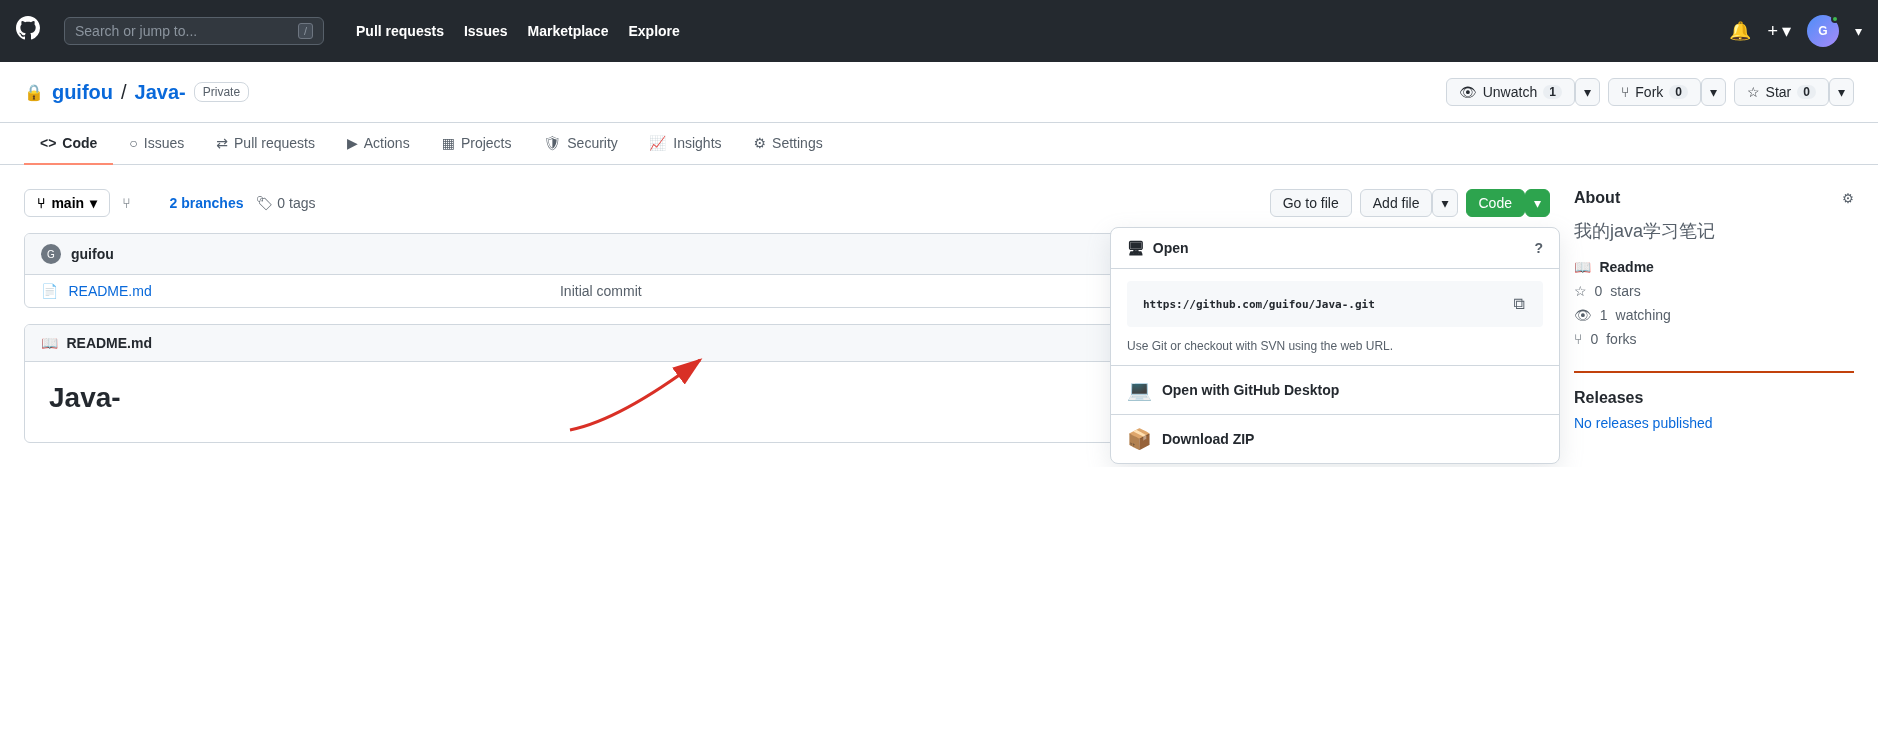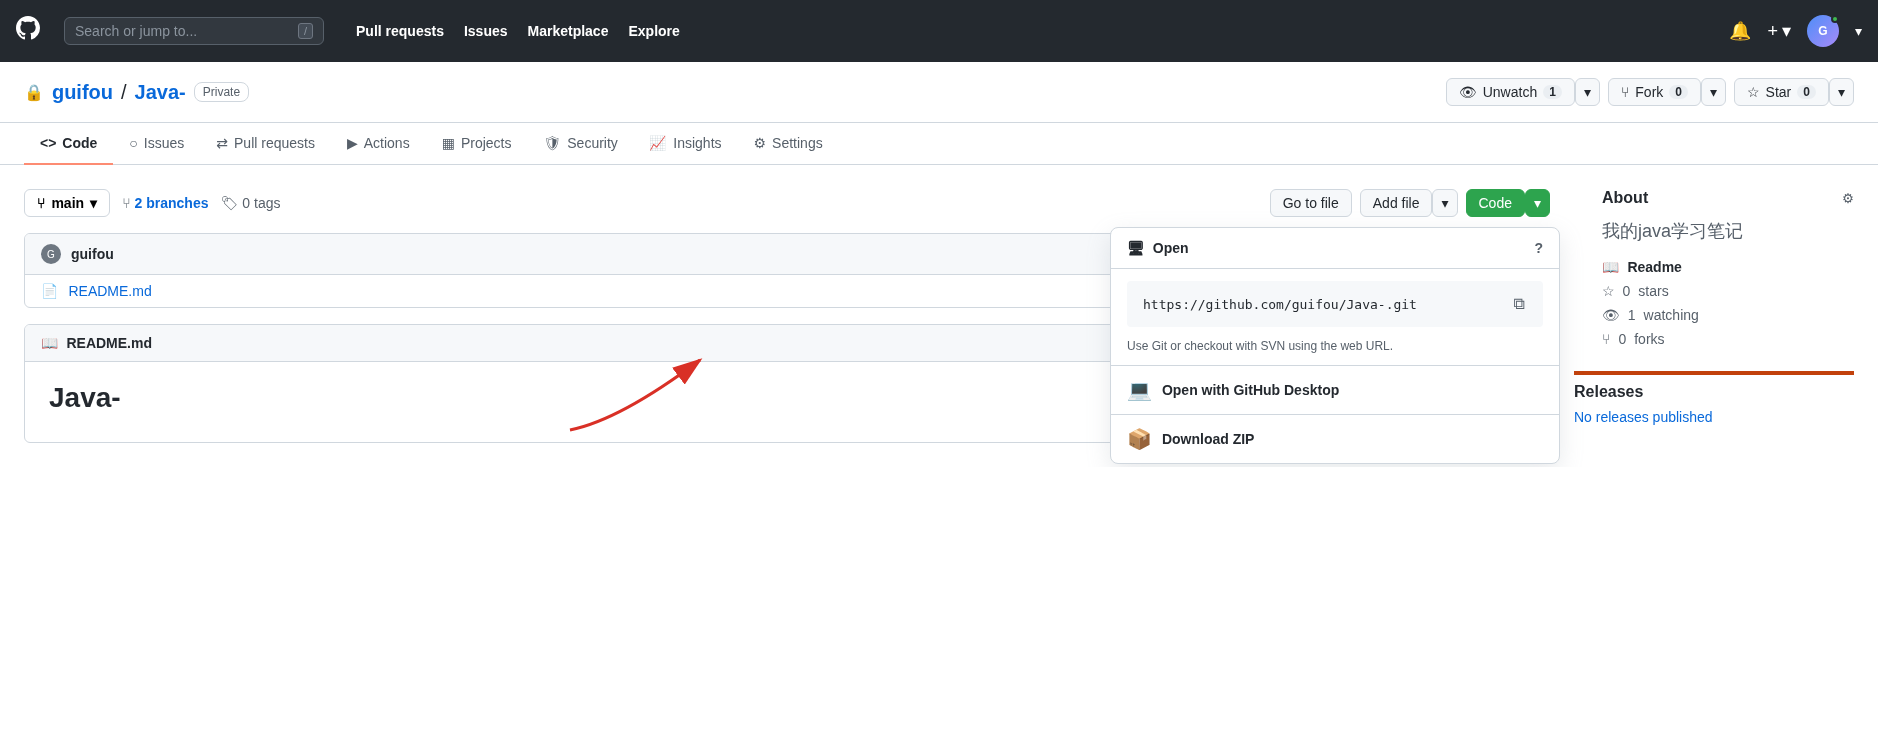--- a/index.html
+++ b/index.html
@@ -199,21 +199,21 @@
       font-size: 14px;
       font-weight: 600;
     }
     .branch-info {
       display: flex;
       align-items: center;
       gap: 4px;
       color: #57606a;
       font-size: 14px;
     }
-    .branch-info a { color: #0969da; text-decoration: none; font-weight: 600; }
+    .branch-info a { color: #0969da; text-decoration: none; font-weight: 600; margin-left: 35px; }
     .branch-actions {
       margin-left: auto;
       display: flex;
       gap: 8px;
     }
 
     .file-table { border: 1px solid #d0d7de; border-radius: 6px; overflow: hidden; }
     .commit-bar {
       display: flex;
       align-items: center;
@@ -261,41 +261,41 @@
       border-bottom: 1px solid #d0d7de;
       font-weight: 600;
     }
     .readme-body {
       padding: 20px 24px;
     }
     .readme-body h1 { font-size: 28px; margin-bottom: 8px; }
 
     
     .sidebar { width: 280px; flex-shrink: 0; }
-    .about-section { margin-bottom: 24px; margin-left: 28px; }
+    .about-section { margin-bottom: 24px; }
     .about-header {
       display: flex;
       align-items: center;
       justify-content: space-between;
       margin-bottom: 12px;
     }
     .about-header h3 { font-size: 16px; font-weight: 600; }
     .about-desc { color: #57606a; font-size: 18px; margin-bottom: 16px; }
     .about-stat {
       display: flex;
       align-items: center;
       gap: 8px;
       color: #57606a;
       font-size: 14px;
       margin-bottom: 8px;
     }
     .about-stat .stat-icon { font-size: 14px; }
     .about-stat a { color: #24292f; text-decoration: none; font-weight: 600; }
 
-    .releases-section { border-top: 4px solid #c2410c; padding-top: 8px; }
+    .releases-section { border-top: 2px solid #c2410c; padding-top: 16px; }
     .releases-header { font-size: 16px; font-weight: 600; margin-bottom: 8px; }
     .releases-empty { color: #0969da; font-size: 14px; text-decoration: none; margin-top: 34px; }
 
     
     .clone-dropdown {
       position: absolute;
       top: 0; left: 0;
       width: 450px;
       background: #fff;
       border: 1px solid #d0d7de;
@@ -335,26 +335,27 @@
       display: flex;
       align-items: center;
       gap: 8px;
       padding: 12px 16px;
       background: #f6f8fa;
       border-radius: 4px;
       margin: 12px 16px;
     }
     .clone-url {
       flex: 1;
-      font-size: 13px;
+      font-size: 11px;
       color: #24292f;
       background: none;
       border: none;
       outline: none;
       font-family: monospace;
+      font-weight: bold;
     }
     .copy-btn {
       background: none;
       border: none;
       cursor: pointer;
       color: #57606a;
       font-size: 16px;
       padding: 2px;
     }
     .clone-hint { padding: 0 16px 12px; color: #57606a; font-size: 12px; }
@@ -563,20 +564,21 @@
 
     <div class="file-table">
       <div class="commit-bar">
         <div class="commit-avatar">G</div>
         <span class="author">guifou</span>
       </div>
 
       <div class="file-row">
         <span class="file-icon">📄</span>
         <a class="file-name">README.md</a>
+        <span class="file-commit">Initial commit</span>
         <span class="file-time"></span>
       </div>
     </div>
 
     <div class="readme-box">
       <div class="readme-header">
         <span>📖</span>
         <span>README.md</span>
       </div>
       <div class="readme-body">

